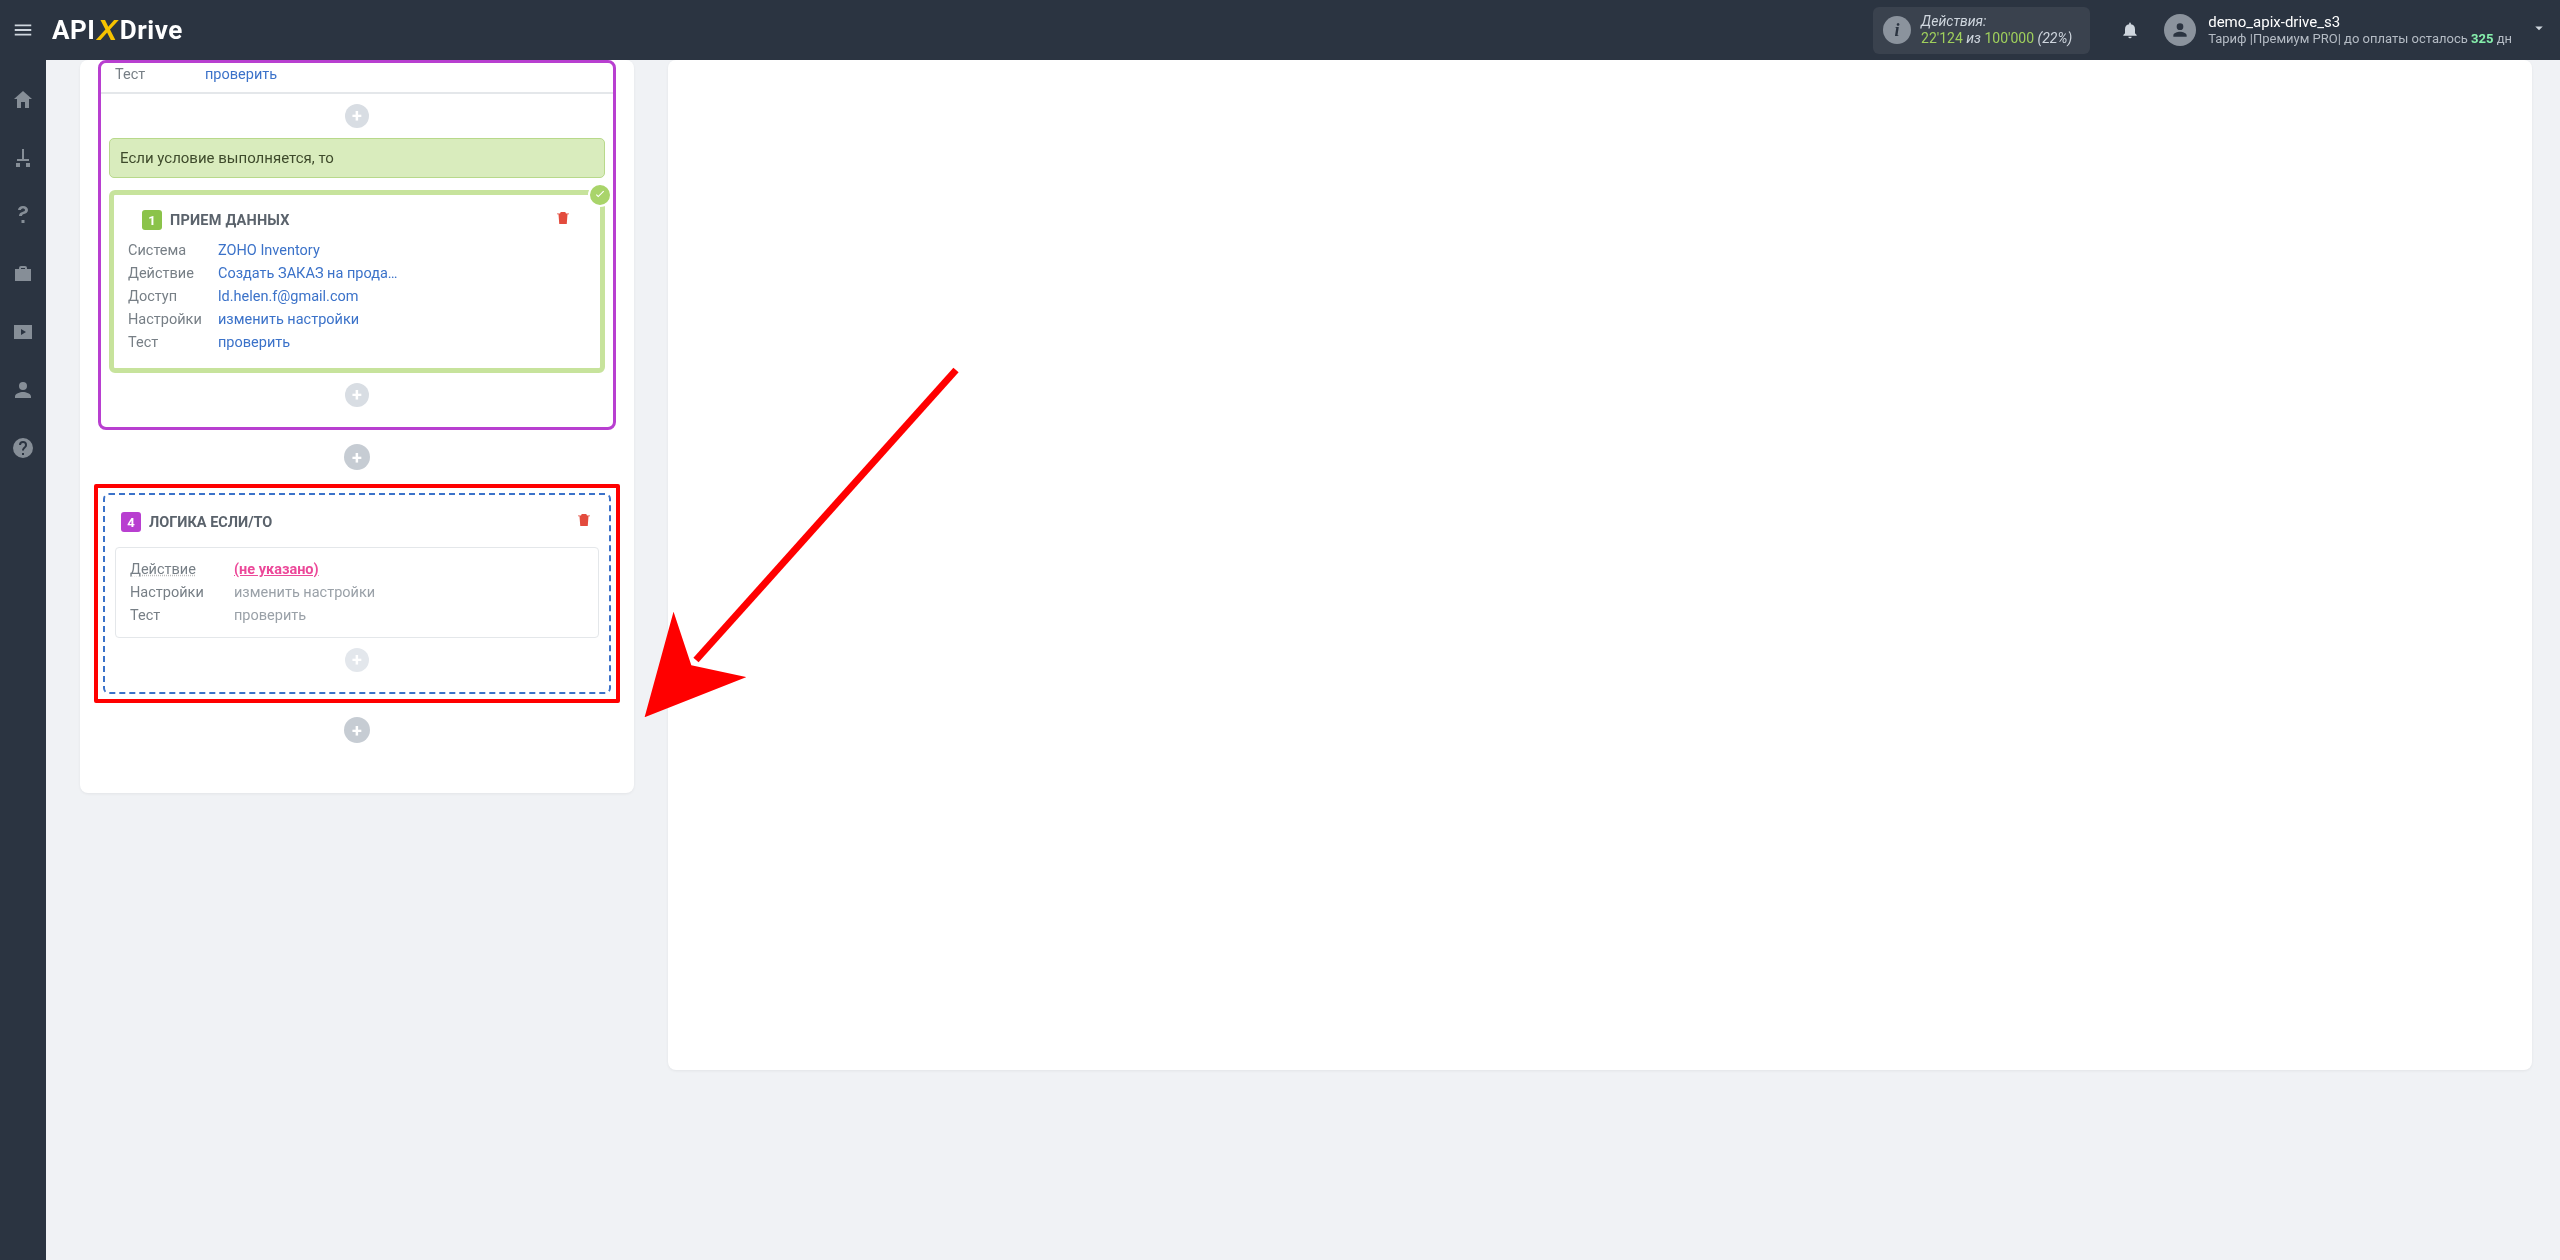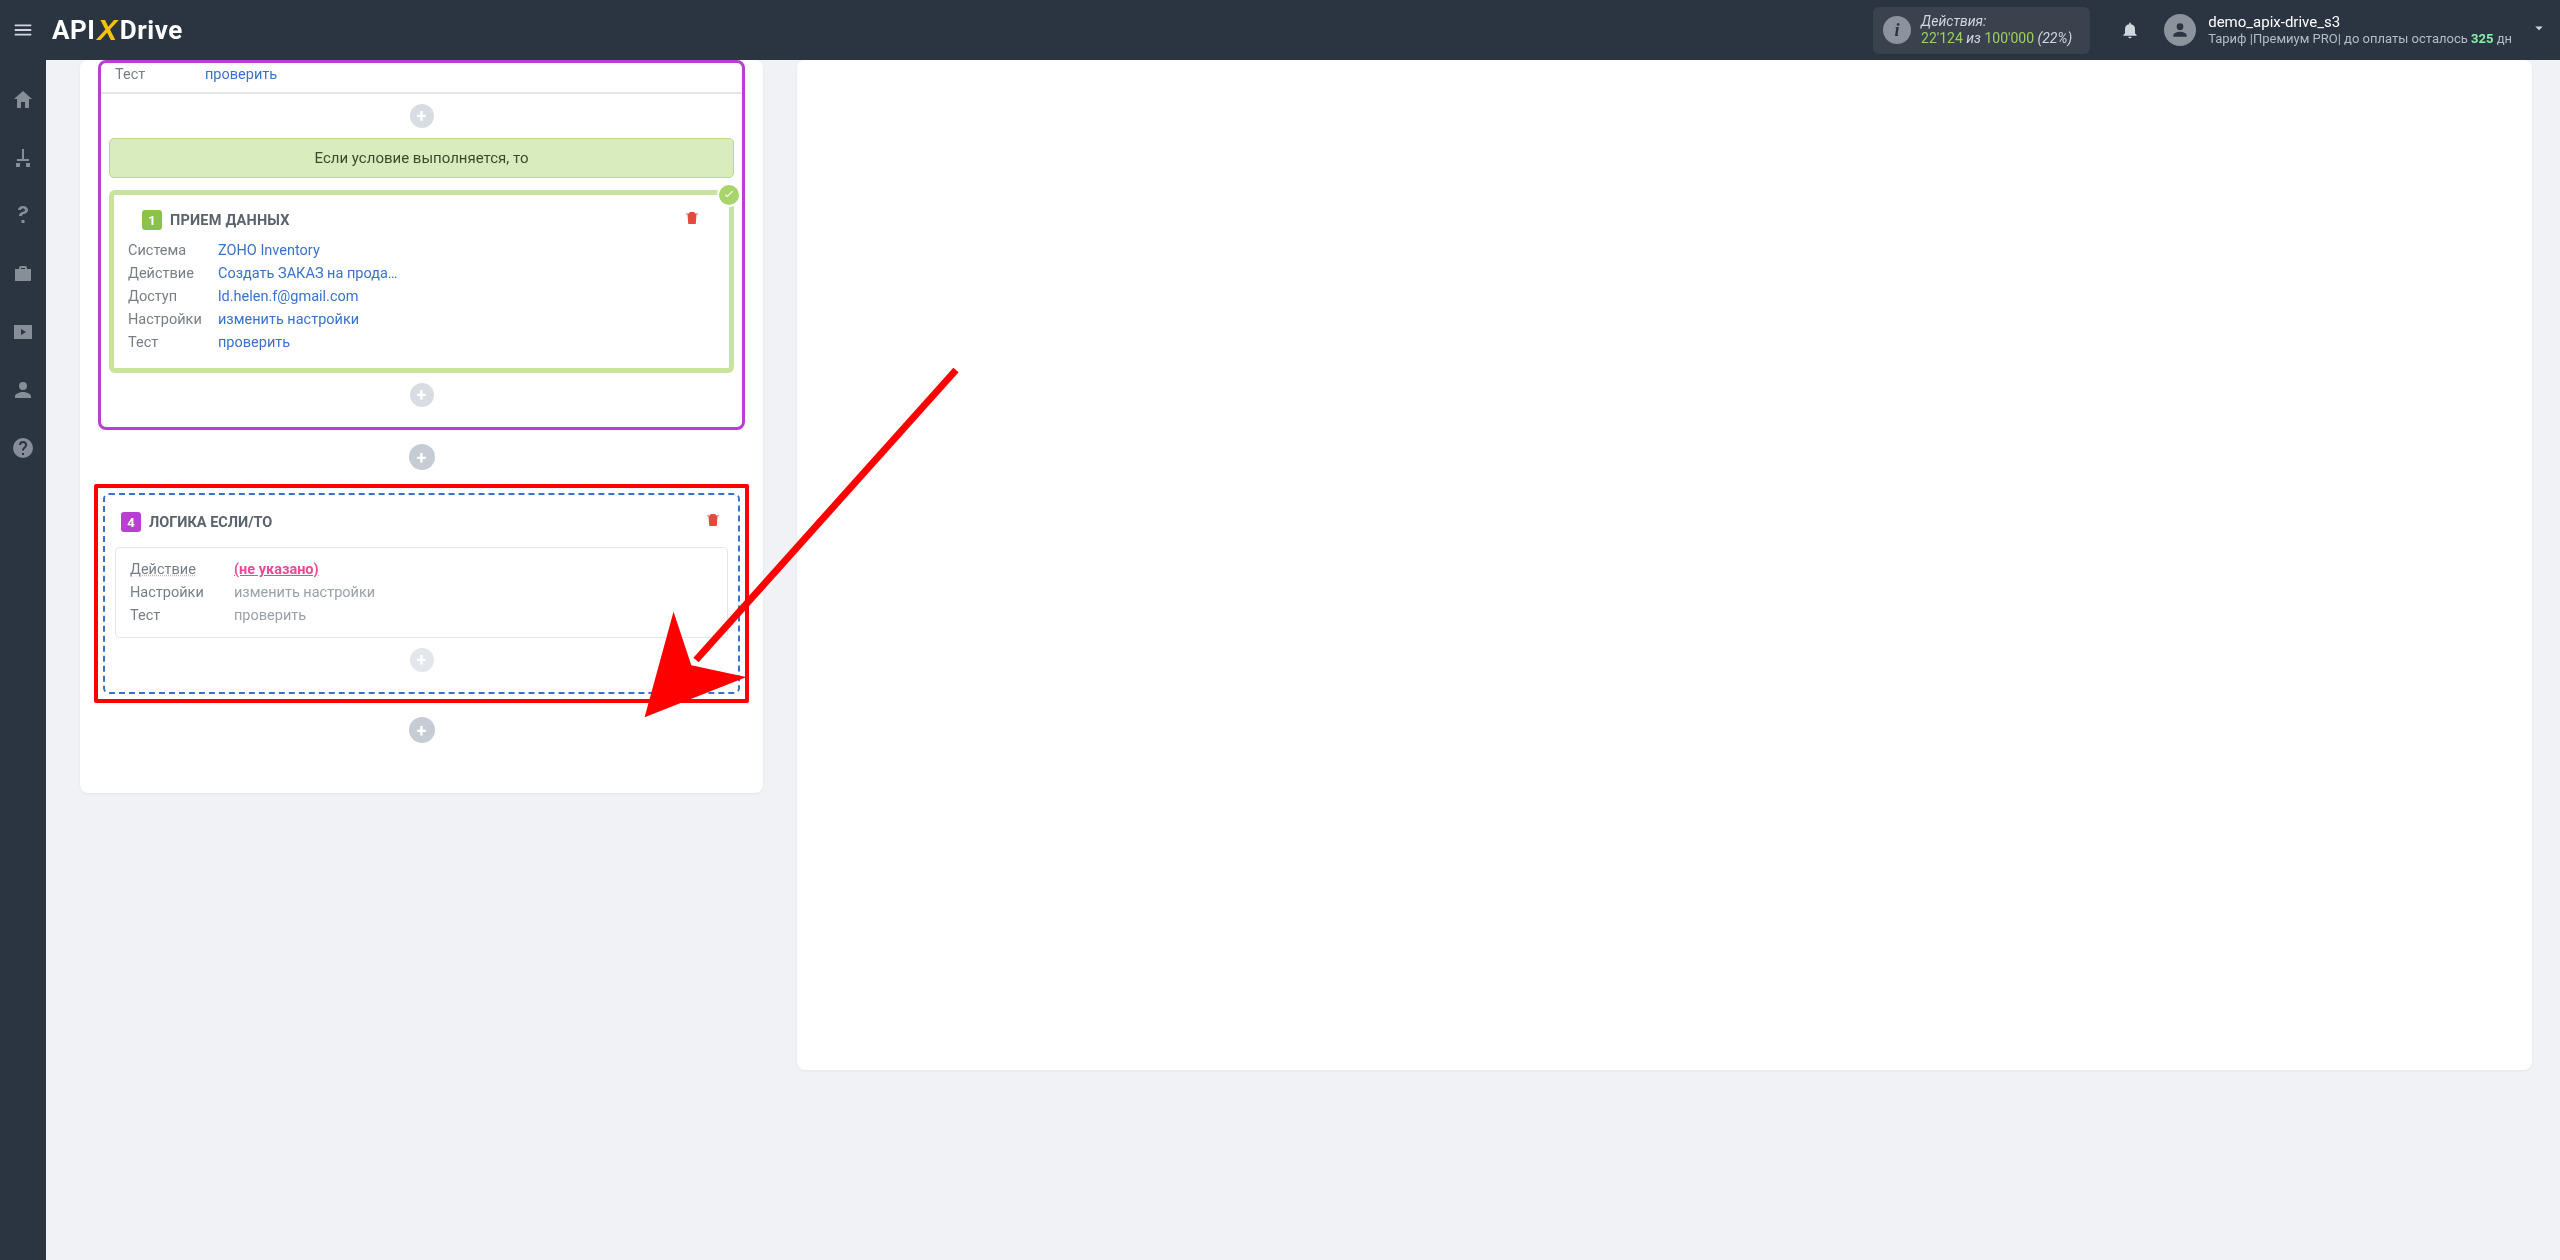--- a/index.html
+++ b/index.html
@@ -32,38 +32,38 @@
 .user-text .plan b { color:#86efac; font-weight:700; }
 .chev { margin-left:auto; margin-right:12px; }
 .chev svg { width:18px; height:18px; fill:#cfd6de; }
 
 
 .sidebar { position:absolute; left:0; top:60px; bottom:0; width:46px; background:#2b3441; display:flex; flex-direction:column; align-items:center; padding-top:28px; gap:34px; }
 .sidebar .nav-ico { width:24px; height:24px; fill:#868e97; cursor:pointer; }
 
 
 .main { position:absolute; left:46px; top:60px; right:0; bottom:0; display:flex; align-items:flex-start; }
-.left-panel { width:751px; padding:0 34px 36px 34px; }
+.left-panel { width:622px; padding:0 34px 36px 34px; }
 .left-card { background:#fff; border-radius:8px; box-shadow:0 1px 3px rgba(0,0,0,.06); padding:0 0 36px 0; }
 .right-card { flex:1; background:#fff; border-radius:8px; box-shadow:0 1px 3px rgba(0,0,0,.06); margin:0 28px 0 0; height:1010px; }
 
 
 .block-wrap { margin:0 18px; }
 .purple-border { border:3px solid #b83fd0; border-radius:8px; padding:0 0 10px 0; }
 
 .row-table { width:100%; border-collapse:collapse; background:#fff; }
 .row-table td { padding:3px 0; font-size:14.5px; }
 .row-table .key { color:#777f86; width:90px; }
 .row-table .val a, .row-table .val span.link { color:#3b72c9; text-decoration:none; cursor:pointer; }
 .frame { border-top:2px solid #e4e7ea; border-bottom:2px solid #e4e7ea; padding:0 14px 6px 14px; }
 .frame.green { border:5px solid #c7e39c; border-radius:6px; position:relative; }
 
 .plus { width:24px; height:24px; border-radius:50%; background:#d8dde3; display:flex; align-items:center; justify-content:center; margin:10px auto; cursor:pointer; color:#fff; font-size:18px; font-weight:700; line-height:1; }
 
-.cond-bar { background:#d9ecbd; border:1px solid #b8d98b; border-radius:5px; padding:10px; text-align:center; font-size:15px; color:#3e4a2b; margin:0 8px 12px 8px; }
+.cond-bar { background:#d9ecbd; border:1px solid #b8d98b; border-radius:5px; padding:10px; font-size:15px; color:#3e4a2b; margin:0 8px 12px 8px; }
 
 .card-head { display:flex; align-items:center; gap:8px; padding:14px 14px 8px 14px; }
 .card-head .num { width:20px; height:20px; border-radius:3px; color:#fff; font-size:13px; font-weight:700; display:flex; align-items:center; justify-content:center; }
 .card-head .num.green { background:#8bc34a; }
 .card-head .title { font-weight:700; color:#5b636c; font-size:14.5px; letter-spacing:.2px; }
 .card-head .del { margin-left:auto; cursor:pointer; }
 .card-head .del svg { width:18px; height:18px; fill:#e34b3d; }
 .check-badge { position:absolute; top:-12px; right:-12px; width:24px; height:24px; border-radius:50%; background:#a9d46a; display:flex; align-items:center; justify-content:center; border:2px solid #fff; }
 .check-badge svg { width:14px; height:14px; fill:#fff; }
 

